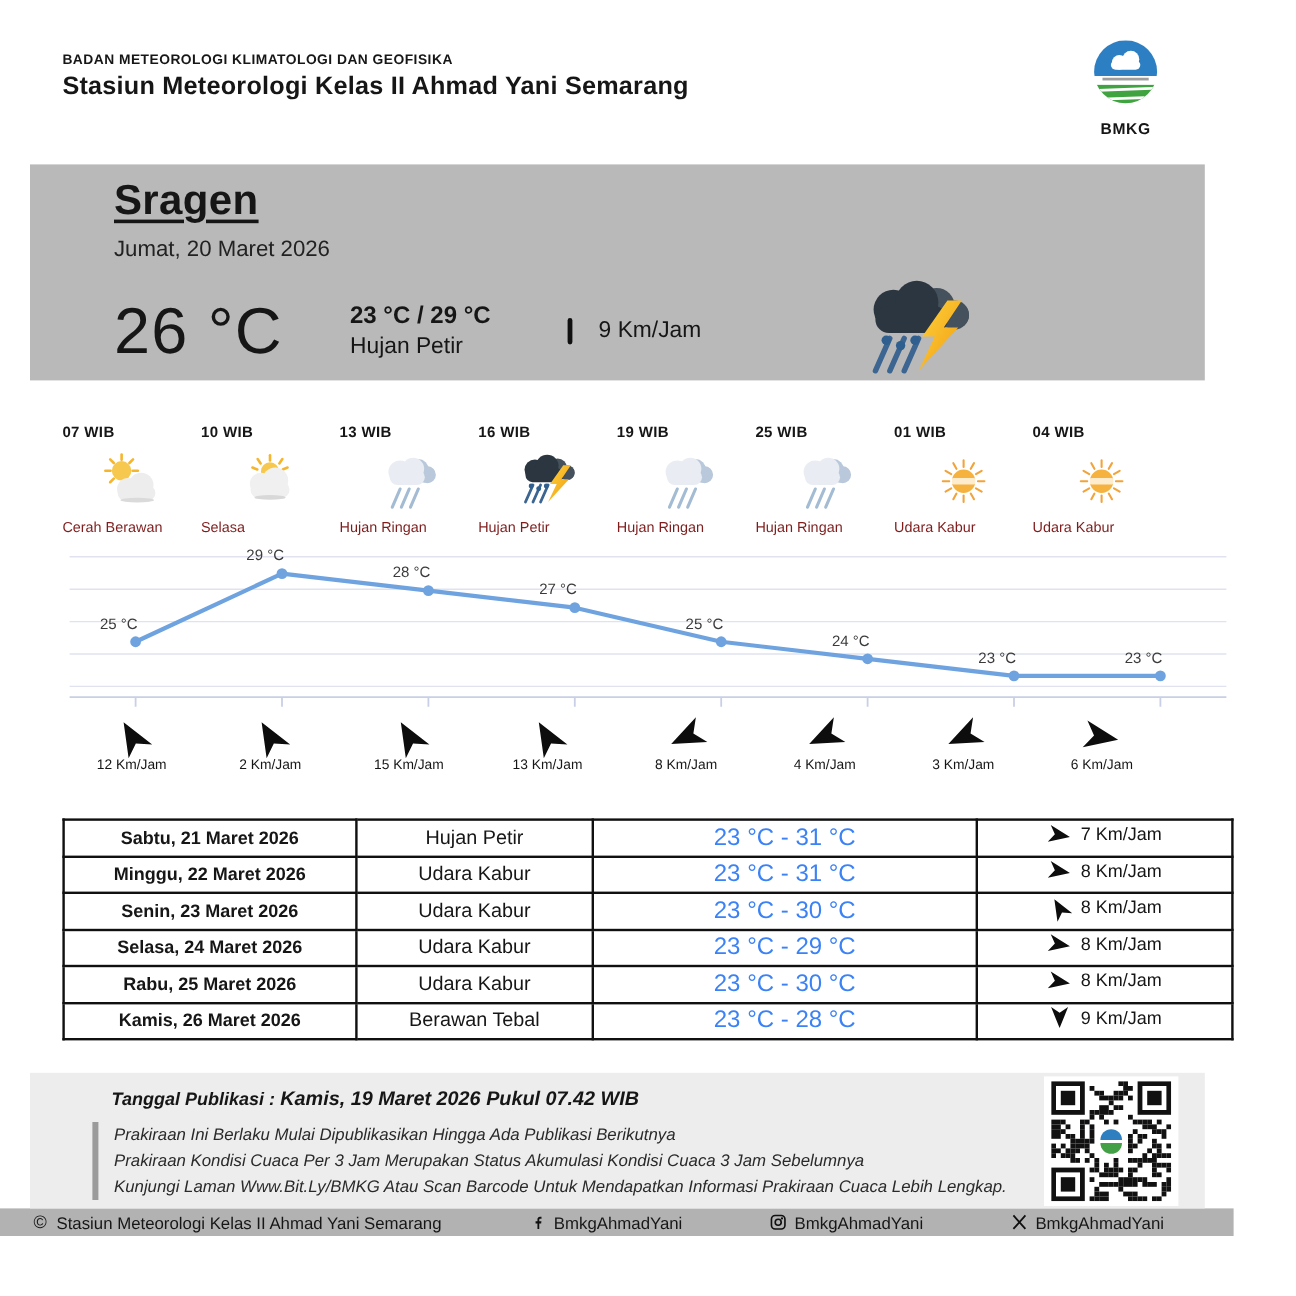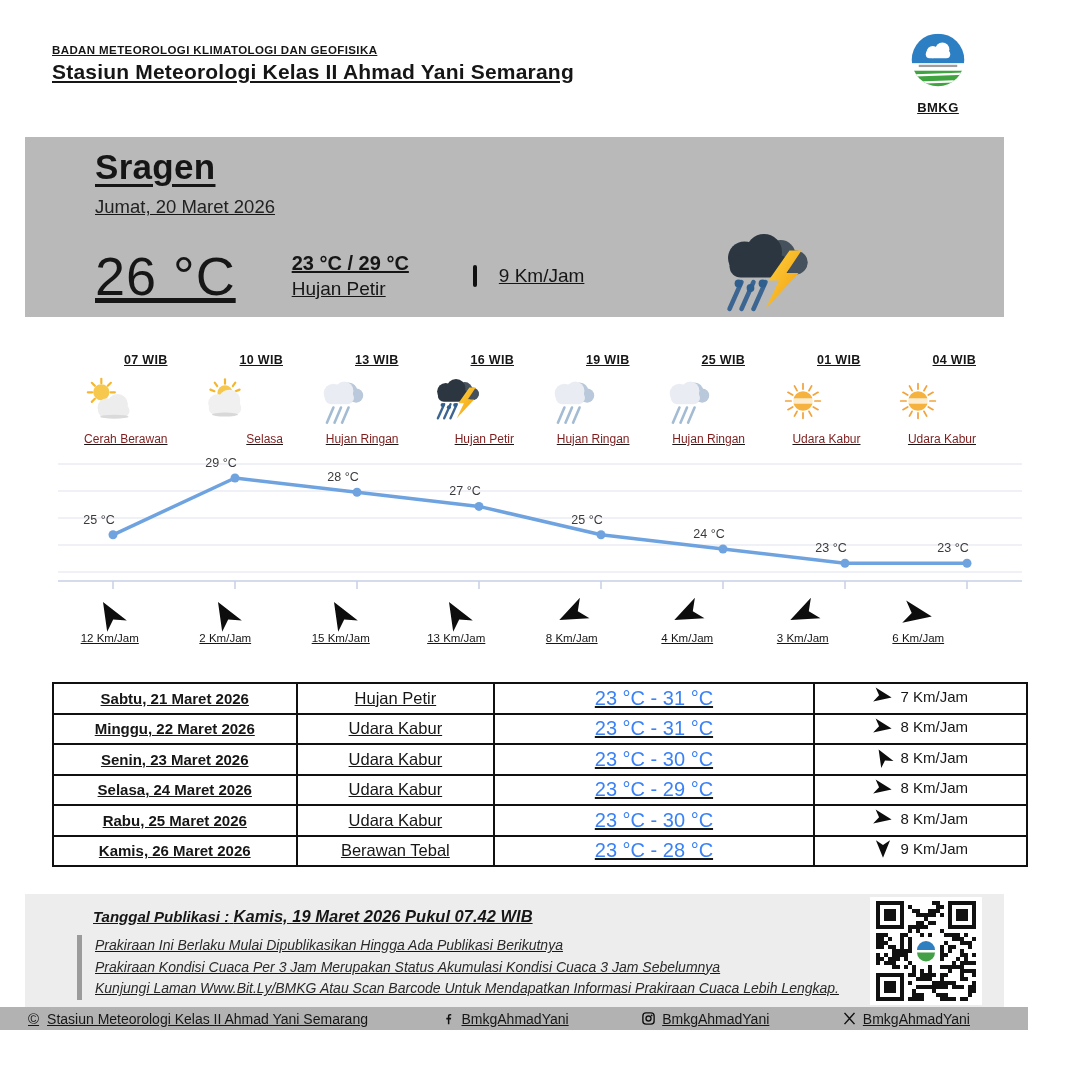--- a/index.html
+++ b/index.html
@@ -1,18 +1,18 @@
 <!DOCTYPE html>
 <html><head>
 <meta charset="utf-8">
 <style>
   * { margin:0; padding:0; box-sizing:border-box; }
   html,body { width:1080px; height:1080px; background:#fff; overflow:hidden;
               font-family:"Liberation Sans", sans-serif; color:#161616; }
-  .page { position:relative; width:1028px; height:1080px;text-decoration:underline; }
+  .page { position:relative; width:1028px; height:1080px; }
 
   
   .hdr { height:137px; display:flex; justify-content:space-between; align-items:flex-start;
          padding:44px 62px 0 52px; background:#fff; }
   .hdr-agency { font-size:11.5px; font-weight:700; letter-spacing:.4px; }
   .hdr-station { font-size:21px; font-weight:700; margin-top:4px; letter-spacing:.2px; }
   .logo-wrap { text-align:center; margin-top:-14px; }
   .logo-wrap svg { display:block; margin:0 auto; }
   .logo-label { font-size:13px; font-weight:700; letter-spacing:.5px; margin-top:-2px; }
 
@@ -27,21 +27,21 @@
   .range { font-size:20px; font-weight:700; }
   .cond  { font-size:19px; margin-top:3px; }
   .wind-now { margin-left:52px; display:flex; align-items:center; }
   .wind-bar { width:4px; height:22px; background:#101010; border-radius:2px; }
   .wind-speed { font-size:19px; margin-left:22px; }
   .big-icon { width:100px; height:90px; margin-left:auto; margin-right:190px; }
   .big-icon svg { width:100%; height:100%; }
 
   
   .hourly { margin:36px 52px 0; display:flex; }
-  .hcol { flex:1; text-align:right; }
+  .hcol { flex:1; text-align:left; }
   .h-time { font-size:12.5px; font-weight:700; letter-spacing:.3px; }
   .h-icon { width:52px; height:52px; margin:8px auto 5px; }
   .h-icon svg { width:100%; height:100%; }
   .h-cond { font-size:12px; color:#7f1d1d; }
 
   
   .chartwrap { margin:6px 52px 0; height:142px; }
 
   
   .windrow { margin:0 52px; display:flex; }

